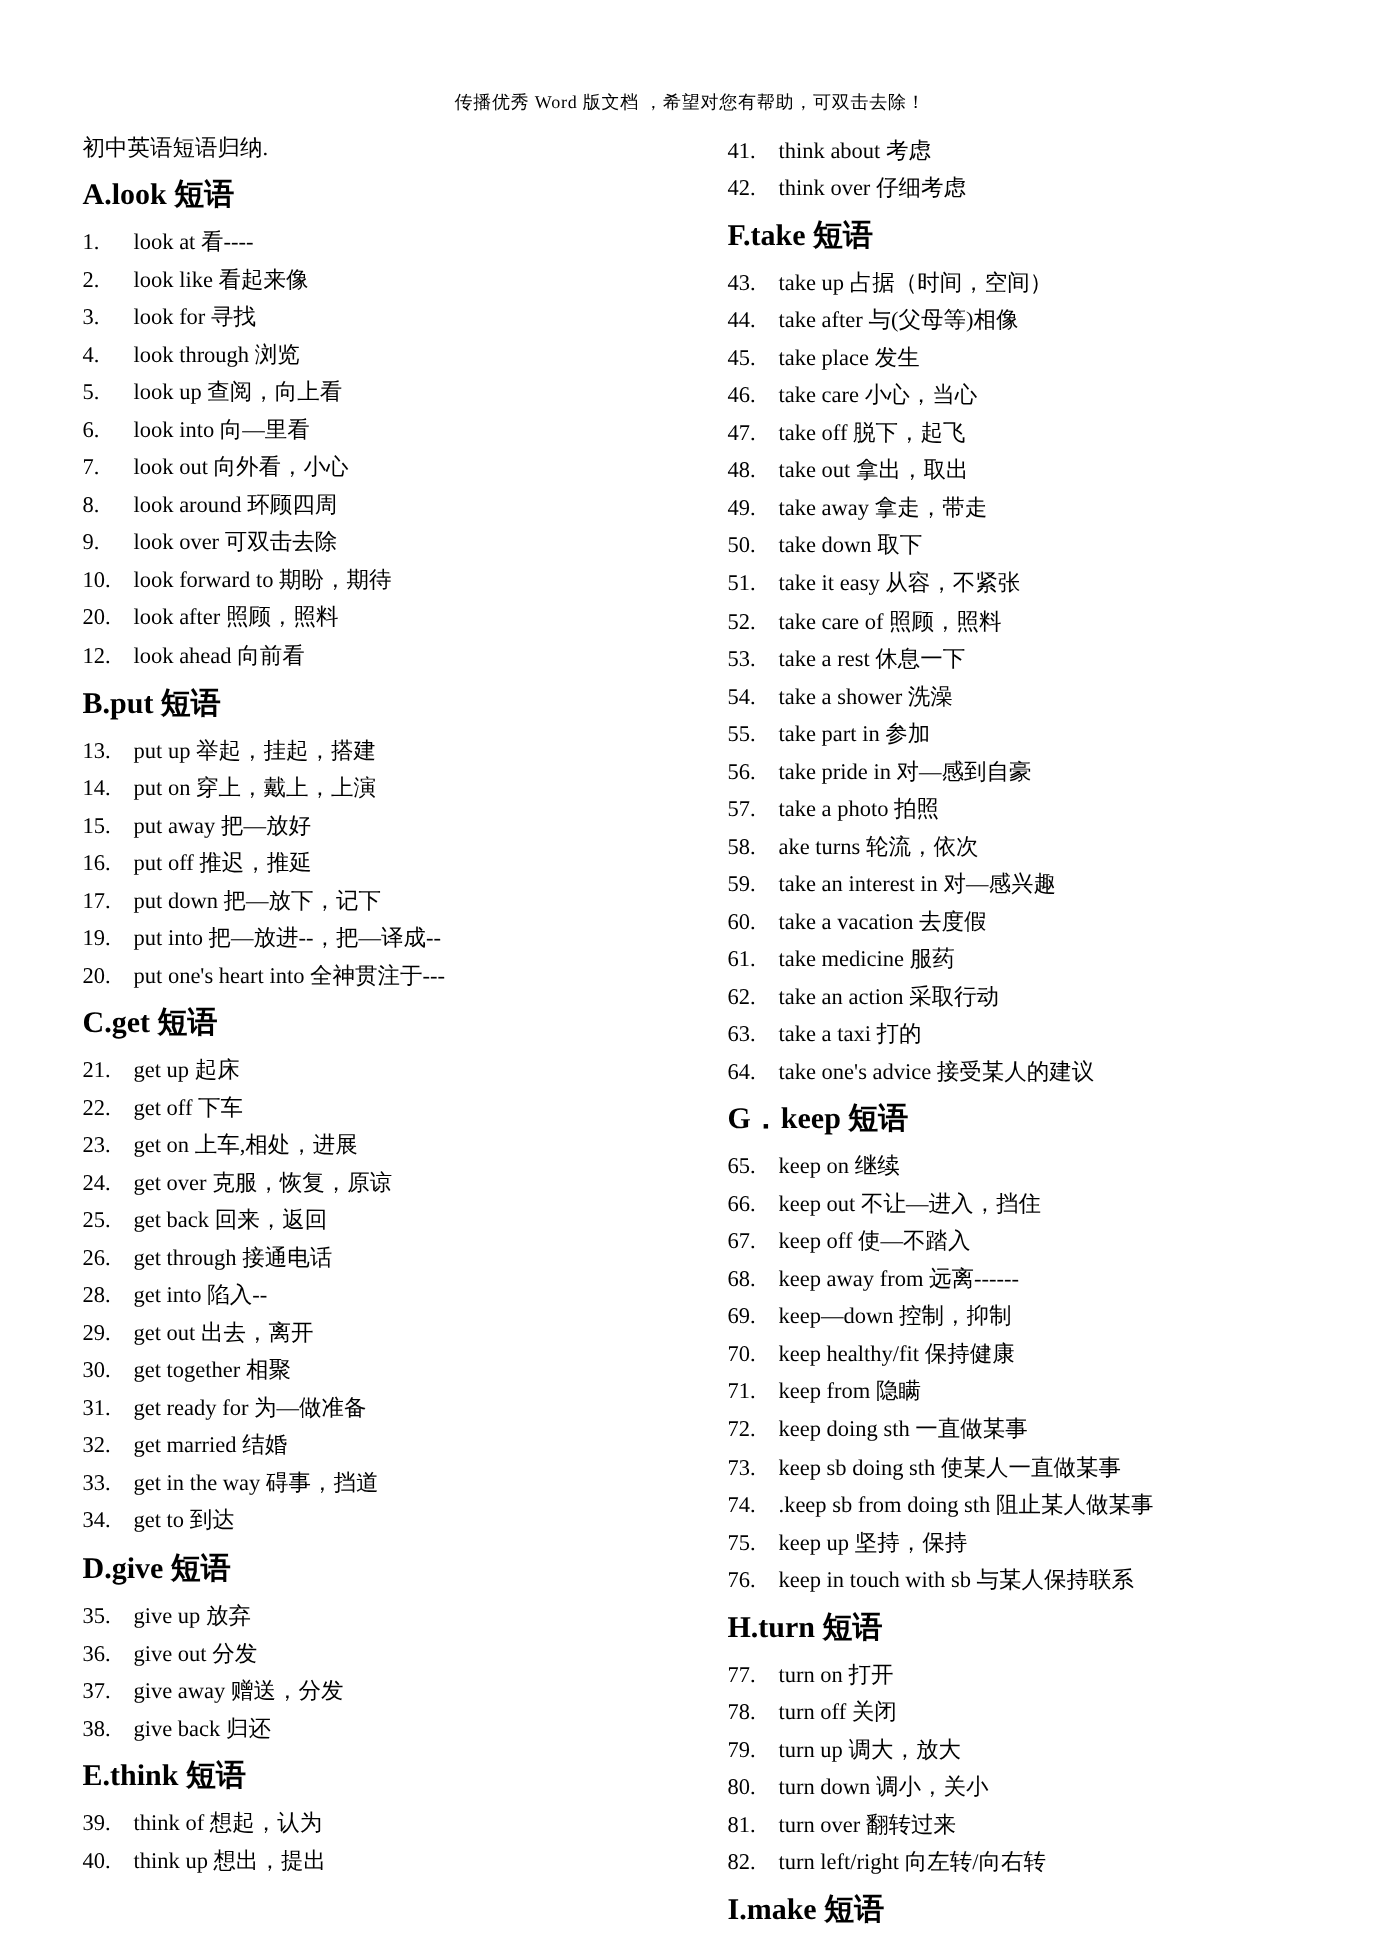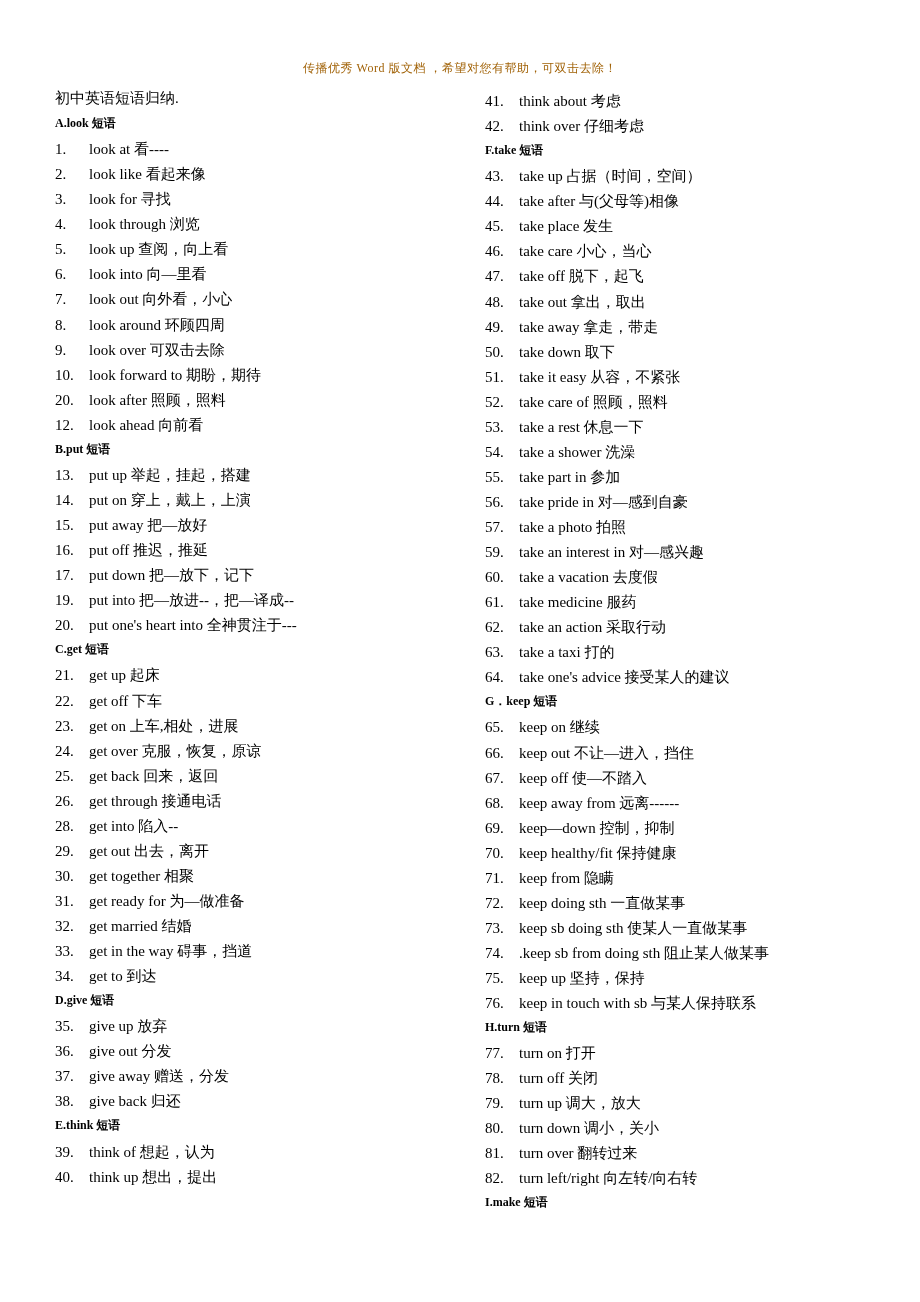--- a/index.html
+++ b/index.html
@@ -10,39 +10,39 @@
     body {
       width: 920px;
       background: #fff;
       font-family: "Times New Roman", "SimSun", serif;
       font-size: 15px;
       color: #000;
       padding: 60px 55px 40px 55px;
     }
     .header-notice {
       text-align: center;
-      color: #a16207;
+      color: #000000;
       font-size: 12px;
       margin-bottom: 12px;
       letter-spacing: 0.5px;
     }
     .columns {
       display: flex;
       gap: 50px;
     }
     .column {
       flex: 1;
     }
     .doc-title {
       font-size: 15px;
       margin-bottom: 6px;
       font-weight: normal;
     }
     .section-title {
-      font-size: 12px;
+      font-size: 20px;
       font-weight: bold;
       margin-top: 2px;
       margin-bottom: 4px;
       line-height: 1.6;
     }
     .item {
       display: flex;
       line-height: 1.67;
       font-size: 15px;
     }
@@ -288,20 +288,24 @@
         </div>
         <div class="item">
           <span class="item-num">56.</span>
           <span class="item-text">take pride in 对—感到自豪</span>
         </div>
         <div class="item">
           <span class="item-num">57.</span>
           <span class="item-text">take a photo 拍照</span>
         </div>
         <div class="item">
+          <span class="item-num">58.</span>
+          <span class="item-text">ake turns 轮流，依次</span>
+        </div>
+        <div class="item">
           <span class="item-num">59.</span>
           <span class="item-text">take an interest in 对—感兴趣</span>
         </div>
         <div class="item">
           <span class="item-num">60.</span>
           <span class="item-text">take a vacation 去度假</span>
         </div>
         <div class="item">
           <span class="item-num">61.</span>
           <span class="item-text">take medicine 服药</span>

